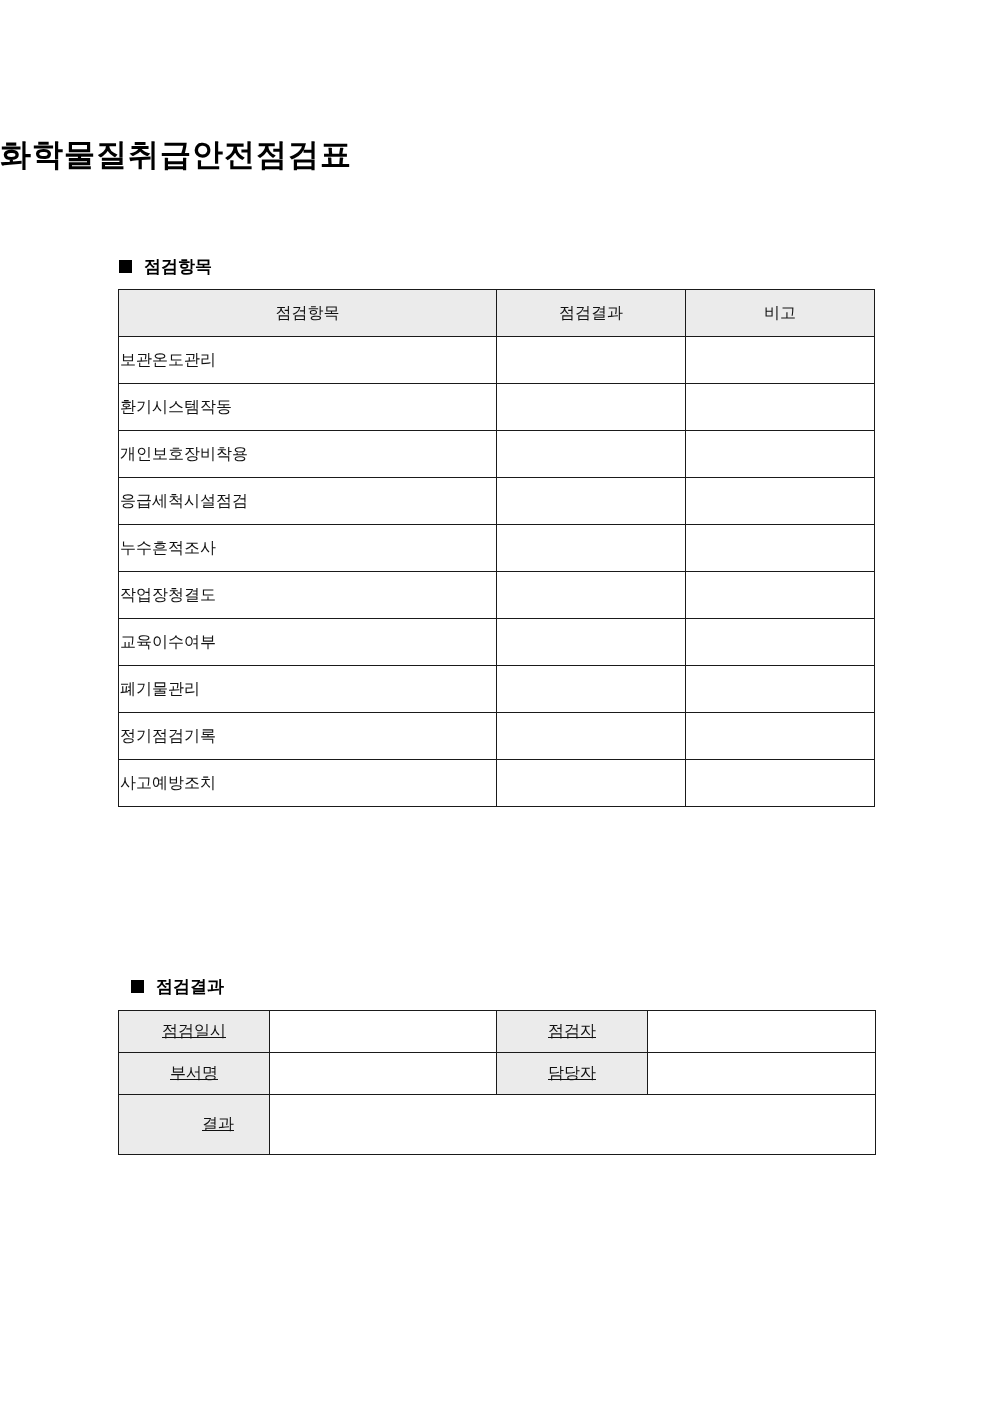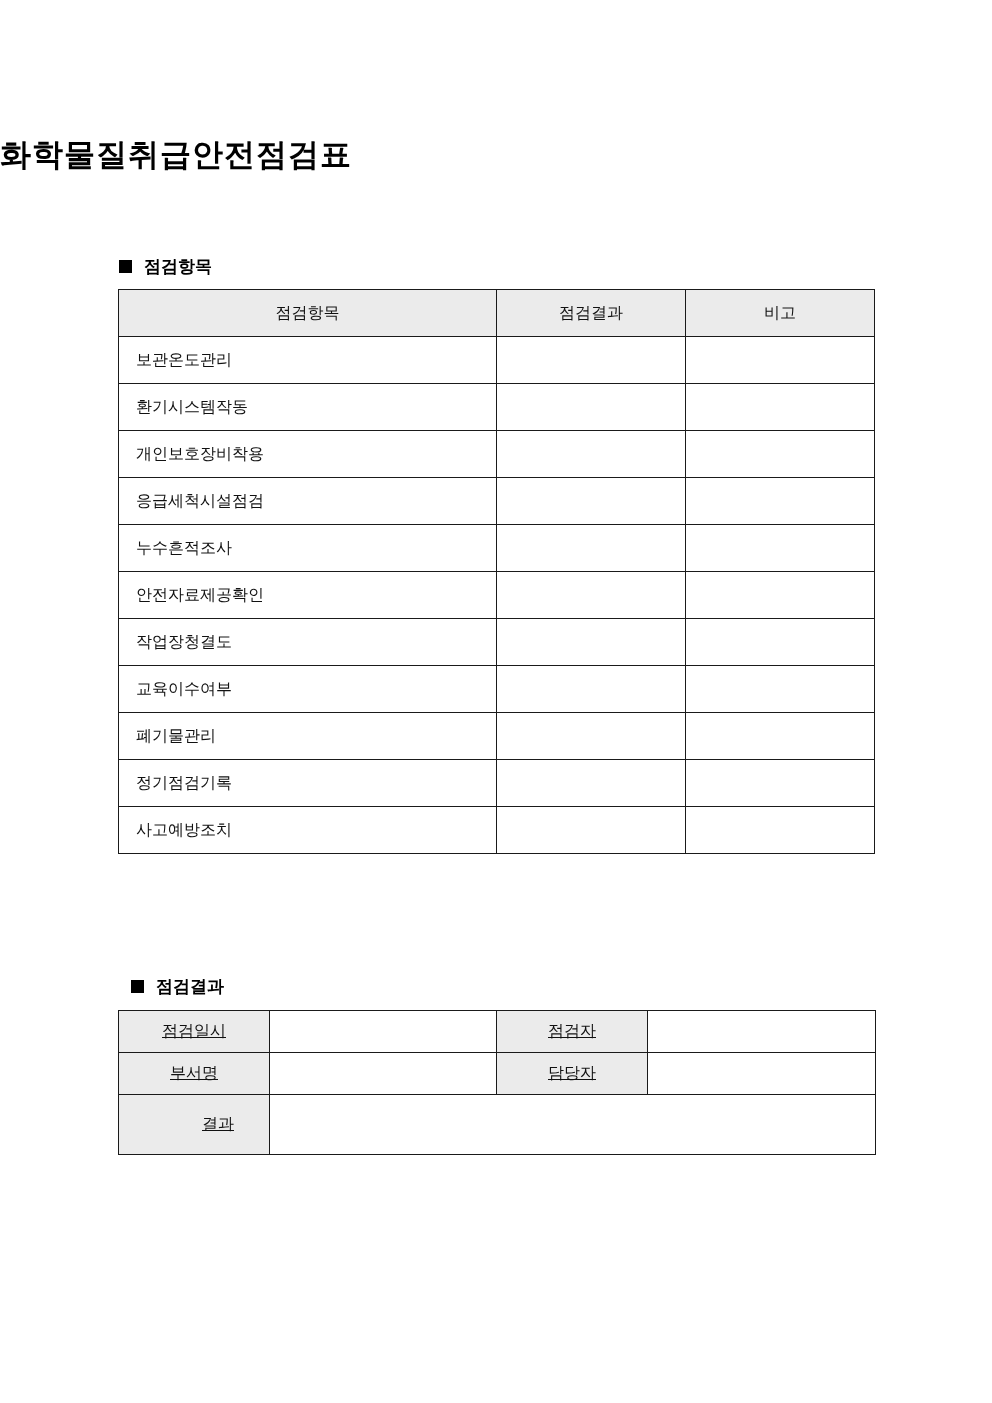--- a/index.html
+++ b/index.html
@@ -21,21 +21,21 @@
     display: inline-block; width: 13px; height: 13px; background: #000; margin-right: 12px;
   }
   table { border-collapse: collapse; position: absolute; table-layout: fixed; }
   td, th {
     border: 1.5px solid #1a1a1a; font-size: 16px; font-weight: normal; padding: 0;
   }
   .hdr { background: #ebebeb; text-align: center; }
   #check-table { left: 118px; top: 289px; width: 757px; }
   #check-table th { height: 46px; }
   #check-table td { height: 46px; }
-  #check-table td.item { padding-left: 17px; text-align: left; }
+  #check-table td.item { padding-left: 1px; text-align: left; }
   #result-table { left: 118px; top: 1010px; width: 757px; text-decoration: underline; }
   #result-table td { height: 41px; }
   #result-table tr.tall td { height: 59px; padding-left: 48px; }
 </style>
 </head>
 <body>
 
 <div class="title">화학물질취급안전점검표</div>
 
 <div class="section-head" style="top:255px;">
@@ -72,25 +72,20 @@
       <td></td>
       <td></td>
     </tr>
     <tr>
       <td class="item">응급세척시설점검</td>
       <td></td>
       <td></td>
     </tr>
     <tr>
       <td class="item">누수흔적조사</td>
-      <td></td>
-      <td></td>
-    </tr>
-    <tr>
-      <td class="item">안전자료제공확인</td>
       <td></td>
       <td></td>
     </tr>
     <tr>
       <td class="item">작업장청결도</td>
       <td></td>
       <td></td>
     </tr>
     <tr>
       <td class="item">교육이수여부</td>

